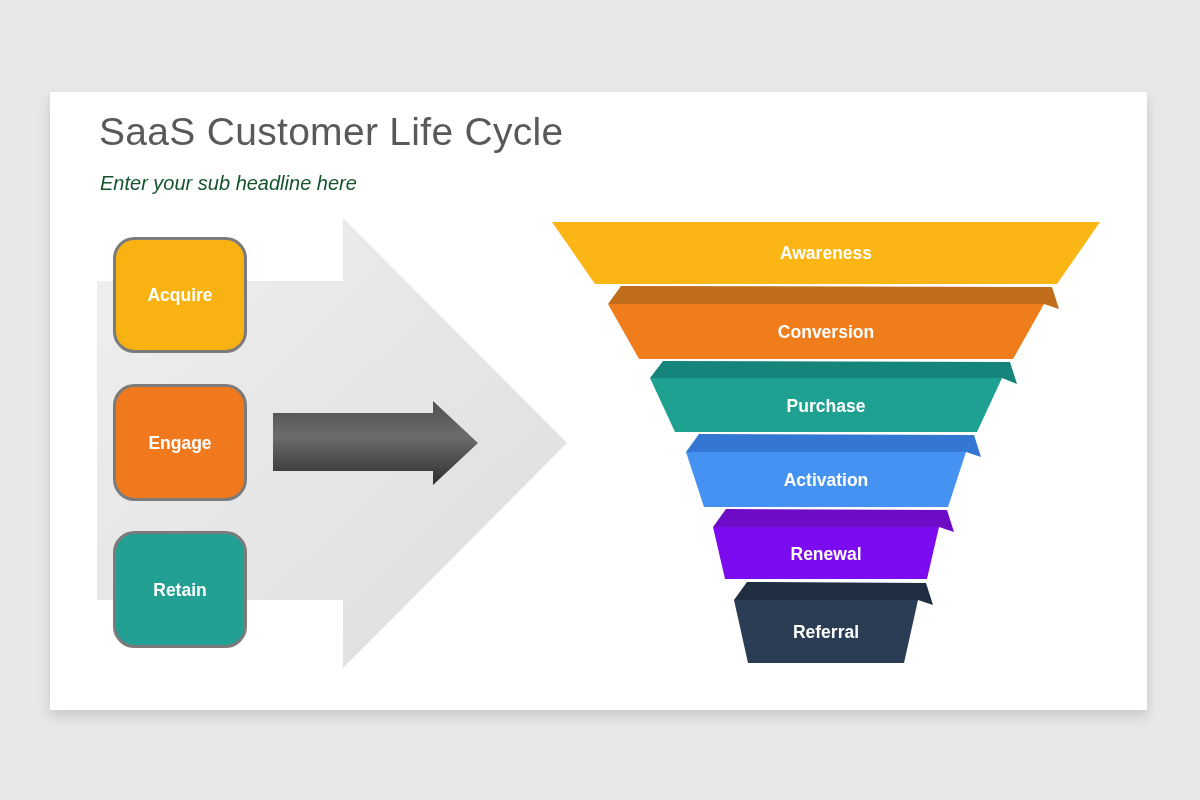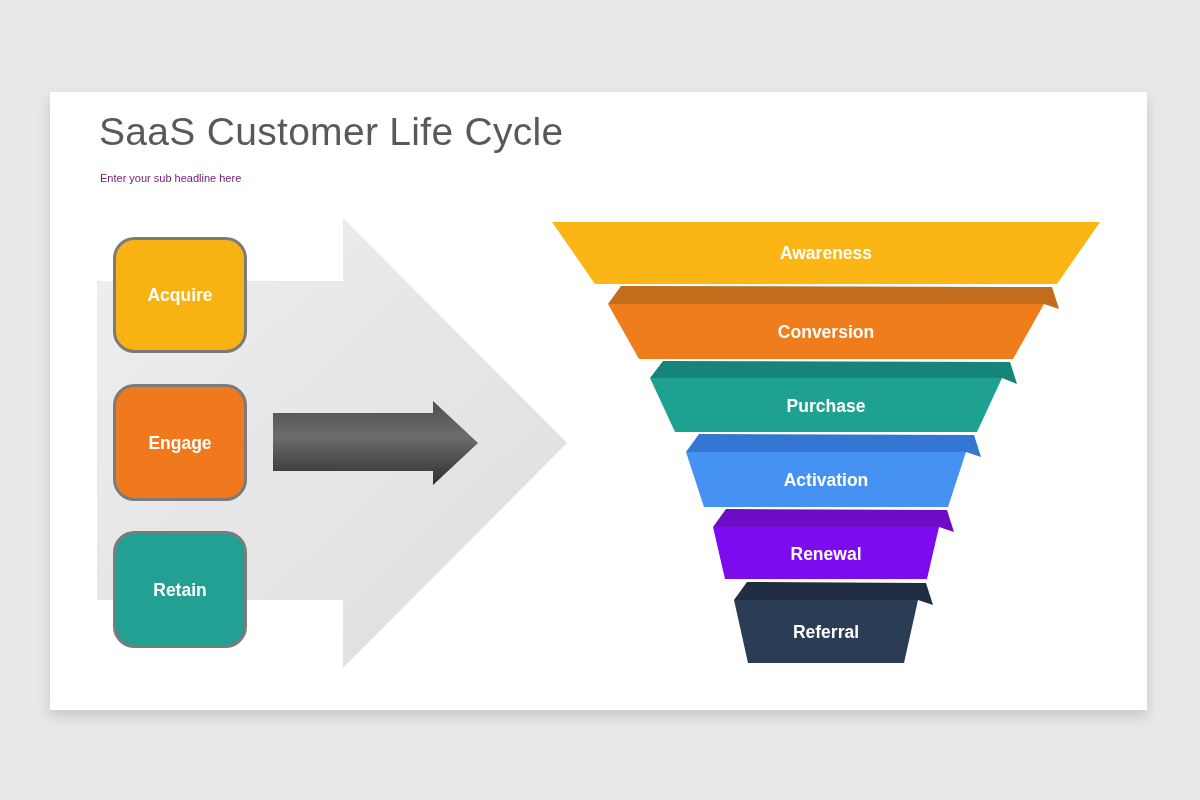--- a/index.html
+++ b/index.html
@@ -31,23 +31,24 @@
     font-size: 39px;
     font-weight: 400;
     letter-spacing: 0.3px;
     color: #595959;
   }
   .subtitle {
     position: absolute;
     left: 100px;
     top: 172px;
     margin: 0;
-    font-size: 11px;
+    font-size: 20px;
     font-weight: 400;
-    color: #701a75;
+    color: #14532d;
+    font-style: italic;
   }
   svg.diagram {
     position: absolute;
     left: 0;
     top: 0;
     width: 1200px;
     height: 800px;
   }
   .box-label, .stage-label {
     font-family: "Liberation Sans", sans-serif;

